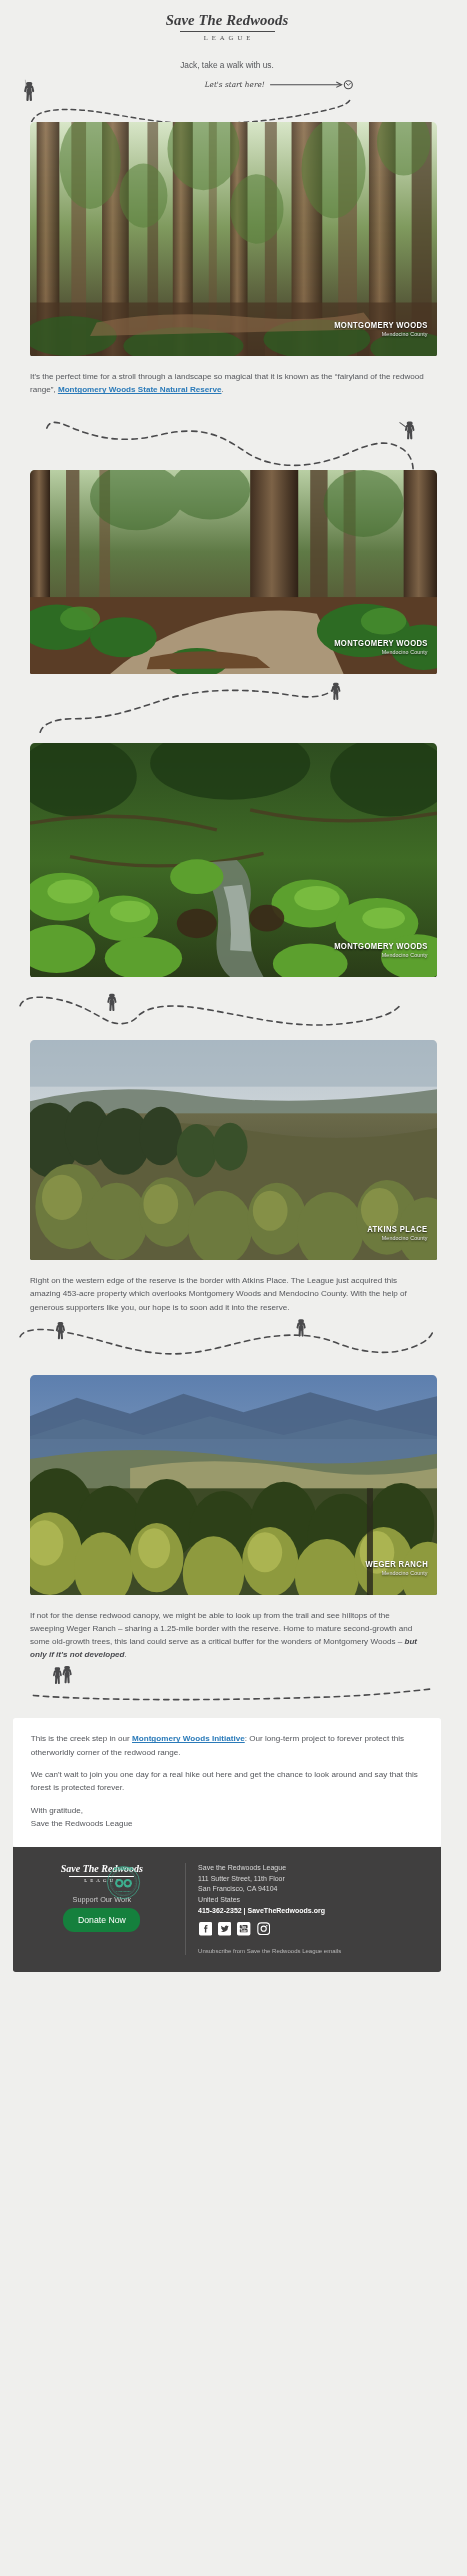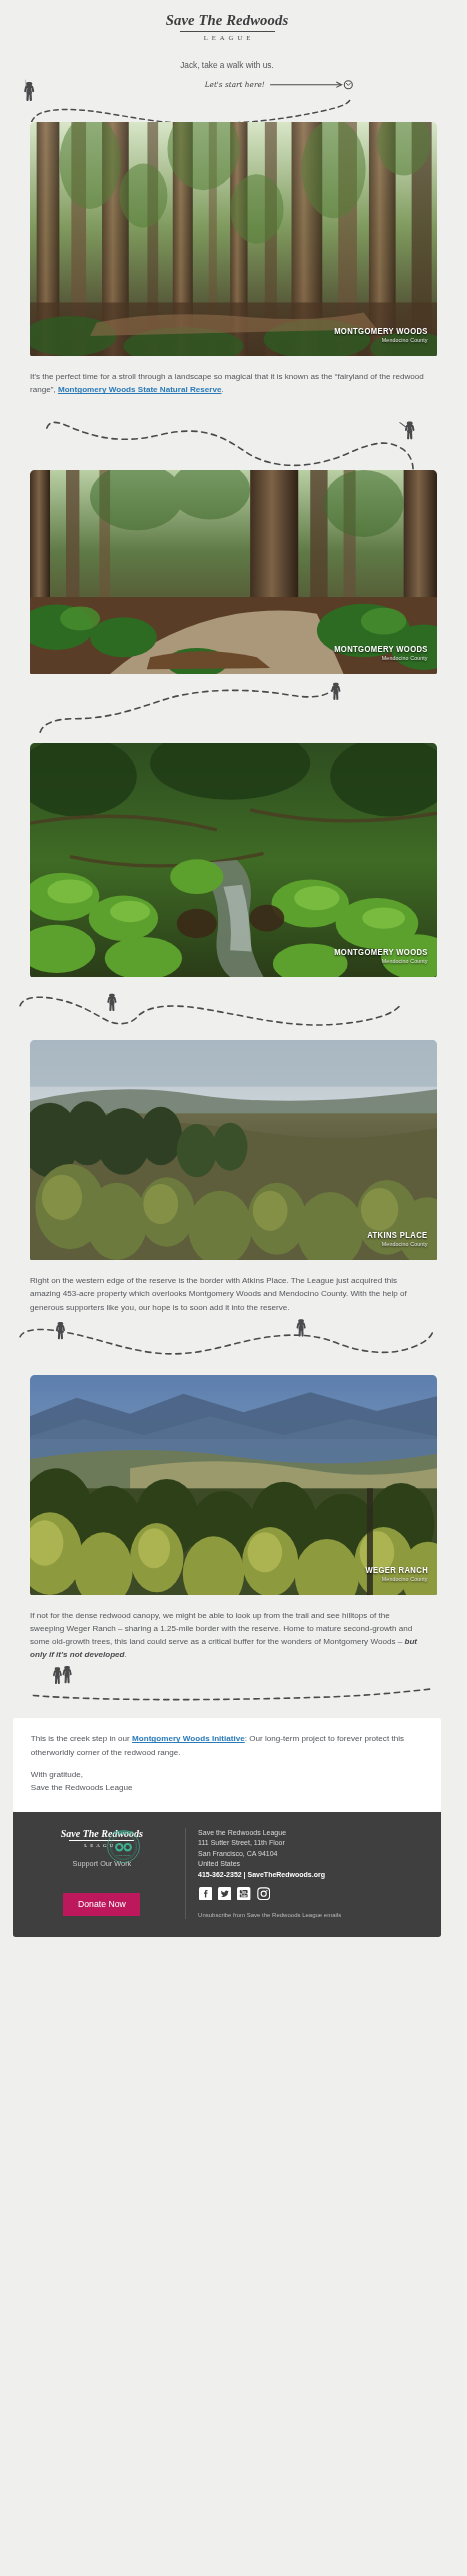--- a/index.html
+++ b/index.html
@@ -48,21 +48,21 @@
   .photo-wrap { padding: 0 30px; }
   .photo {
     position: relative;
     width: 407px;
     border-radius: 4.7px;
     overflow: hidden;
   }
   .photo .caption {
     position: absolute;
     right: 9.4px;
-    bottom: 15px;
+    bottom: 21px;
     text-align: right;
     text-shadow: 0 0.7px 2px rgba(0,0,0,.8);
     line-height: 1.15;
   }
   .caption .cap-title {
     display: block;
     font-family: "Liberation Sans", sans-serif;
     font-weight: bold;
     font-size: 8.3px;
     letter-spacing: 0.4px;
@@ -138,29 +138,28 @@
     color: #fff;
     padding-left: 2.7px;
   }
   .support-label {
     font-size: 7.3px;
     color: #c9c9c9;
     margin: 11.4px 0 4.7px;
   }
   .donate-btn {
     display: inline-block;
-    background: #be185d;
+    background: #15803d;
     color: #fff;
     font-size: 8.7px;
     padding: 6.7px 14.7px;
     border: none;
-    border-radius: 0;
+    border-radius: 11px;
     cursor: pointer;
     font-family: "Liberation Sans", sans-serif;
-    margin-top: 20px;
   }
   .footer-right { padding-left: 12px; flex: 1; position: relative; }
   .accred {
     position: absolute;
     left: -80px;
     top: 1.3px;
     width: 35px; height: 35px;
   }
   .addr { font-size: 7px; line-height: 1.5; color: #d9d9d9; }
   .contact { font-size: 7px; color: #ffffff; margin-top: 1.3px; font-weight: bold; }
@@ -504,20 +503,21 @@
     </g>
     <g transform="translate(88,6) scale(0.05)">
       <path fill="#4a4a4c" d="M210 0c-28 0-48 22-48 50 0 16 7 30 18 39-8 2-16 6-22 11-12 9-21 24-25 42l-22 96c-4 18 6 33 22 36s31-7 35-25l20-86 12-4-30 128c-3 13 0 22 9 27l-8 170c-1 20 12 34 30 34s31-13 32-33l9-141h10l9 141c1 20 14 33 32 33s31-14 30-34l-8-170c9-5 12-14 9-27l-30-128 12 4 20 86c4 18 19 28 35 25s26-18 22-36l-22-96c-4-18-13-33-25-42-6-5-14-9-22-11 11-9 18-23 18-39 0-28-20-50-48-50z"></path>
     </g>
   </svg>
 
   <div class="card">
     <p>
       <span>This is the creek step in our </span><a class="link" href="#">Montgomery Woods Initiative</a><span>: Our long-term project to forever protect this otherworldly corner of the redwood range.</span>
     </p>
+    <p>We can't wait to join you one day for a real hike out here and get the chance to look around and say that this forest is protected forever.</p>
     <p class="sig-line">With gratitude,</p>
     <p class="sig-line">Save the Redwoods League</p>
   </div>
 
   <div class="footer">
     <div class="footer-left">
       <div class="f-logo-script">Save The Redwoods</div>
       <div class="f-logo-rule"></div>
       <div class="f-logo-league">LEAGUE</div>
       <div class="support-label">Support Our Work</div>

